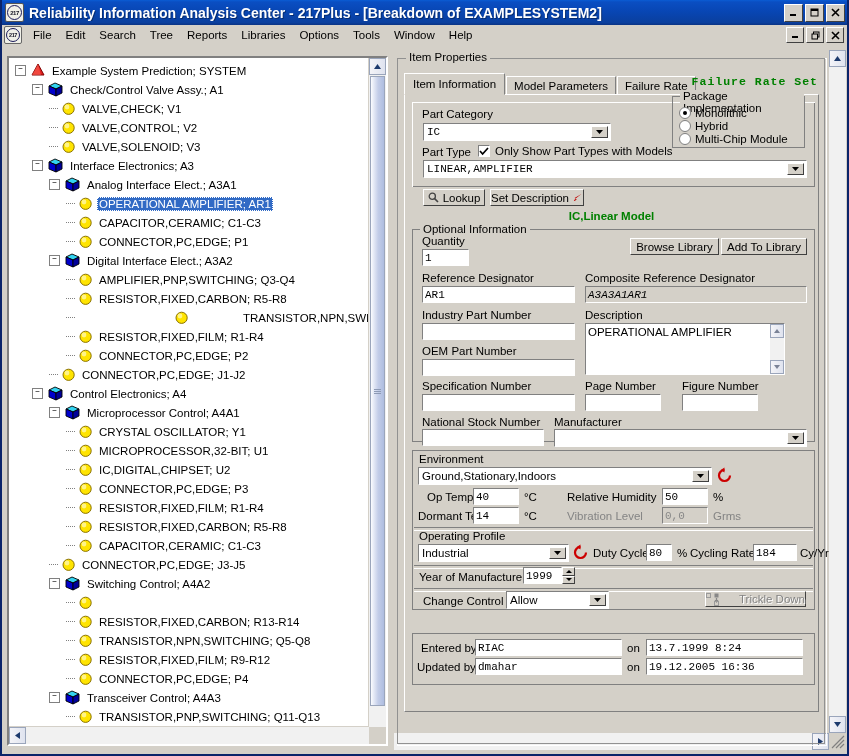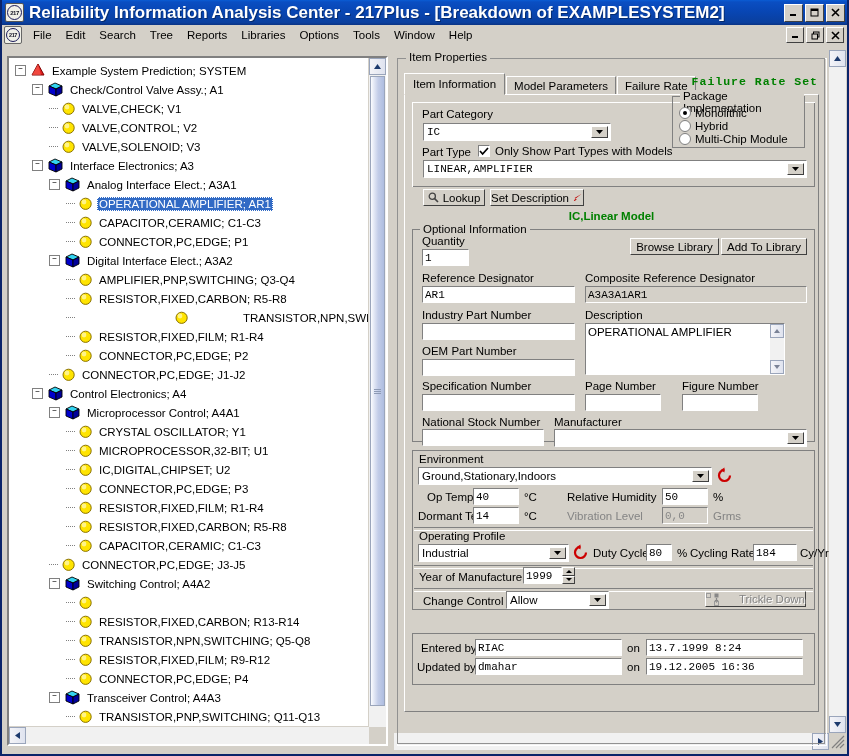--- a/index.html
+++ b/index.html
@@ -40,21 +40,21 @@
     margin-right: 5px;
     flex: none;
   }
   .title-icon .ring {
     width: 13px; height: 13px; border-radius: 50%;
     border: 1.5px solid #1a1a5a;
     display:flex; align-items:center; justify-content:center;
     font-size: 6px; letter-spacing: -0.5px;
   }
   .title-text {
-    color: #fff; font-weight: bold; font-size: 17px;
+    color: #fff; font-weight: bold; font-size: 14px;
     flex: 1 1 auto; white-space: nowrap; overflow: hidden;
     text-shadow: 1px 1px 0 rgba(0,0,0,.35);
   }
   .wbtns { display: flex; gap: 2px; flex: none; }
   .wbtn {
     width: 17px; height: 16px;
     background: #d4d0c8;
     border: 1px solid;
     border-color: #fff #404040 #404040 #fff;
     display: flex; align-items: center; justify-content: center;
@@ -274,21 +274,21 @@
     border-color: #808080 #fff #fff #808080;
     box-sizing: border-box;
     font-family: "Liberation Mono", monospace;
     font-size: 11px;
     padding: 1px 2px;
     display: flex; align-items: center;
     overflow: hidden;
     white-space: nowrap;
   }
   .inp.sans { font-family: "Liberation Sans", sans-serif; font-size: 11.5px; }
-  .inp.ro { background: #d4d0c8; color: #000; }
+  .inp.ro { background: #d4d0c8; color: #000; font-style: italic; }
   .inp.dis { background: #d4d0c8; color:#888; }
   .combo {
     position: absolute;
     background: #fff;
     border: 1px solid;
     border-color: #808080 #fff #fff #808080;
     box-sizing: border-box;
     display:flex; align-items:center;
     font-size: 11.5px;
     padding-left: 3px;

